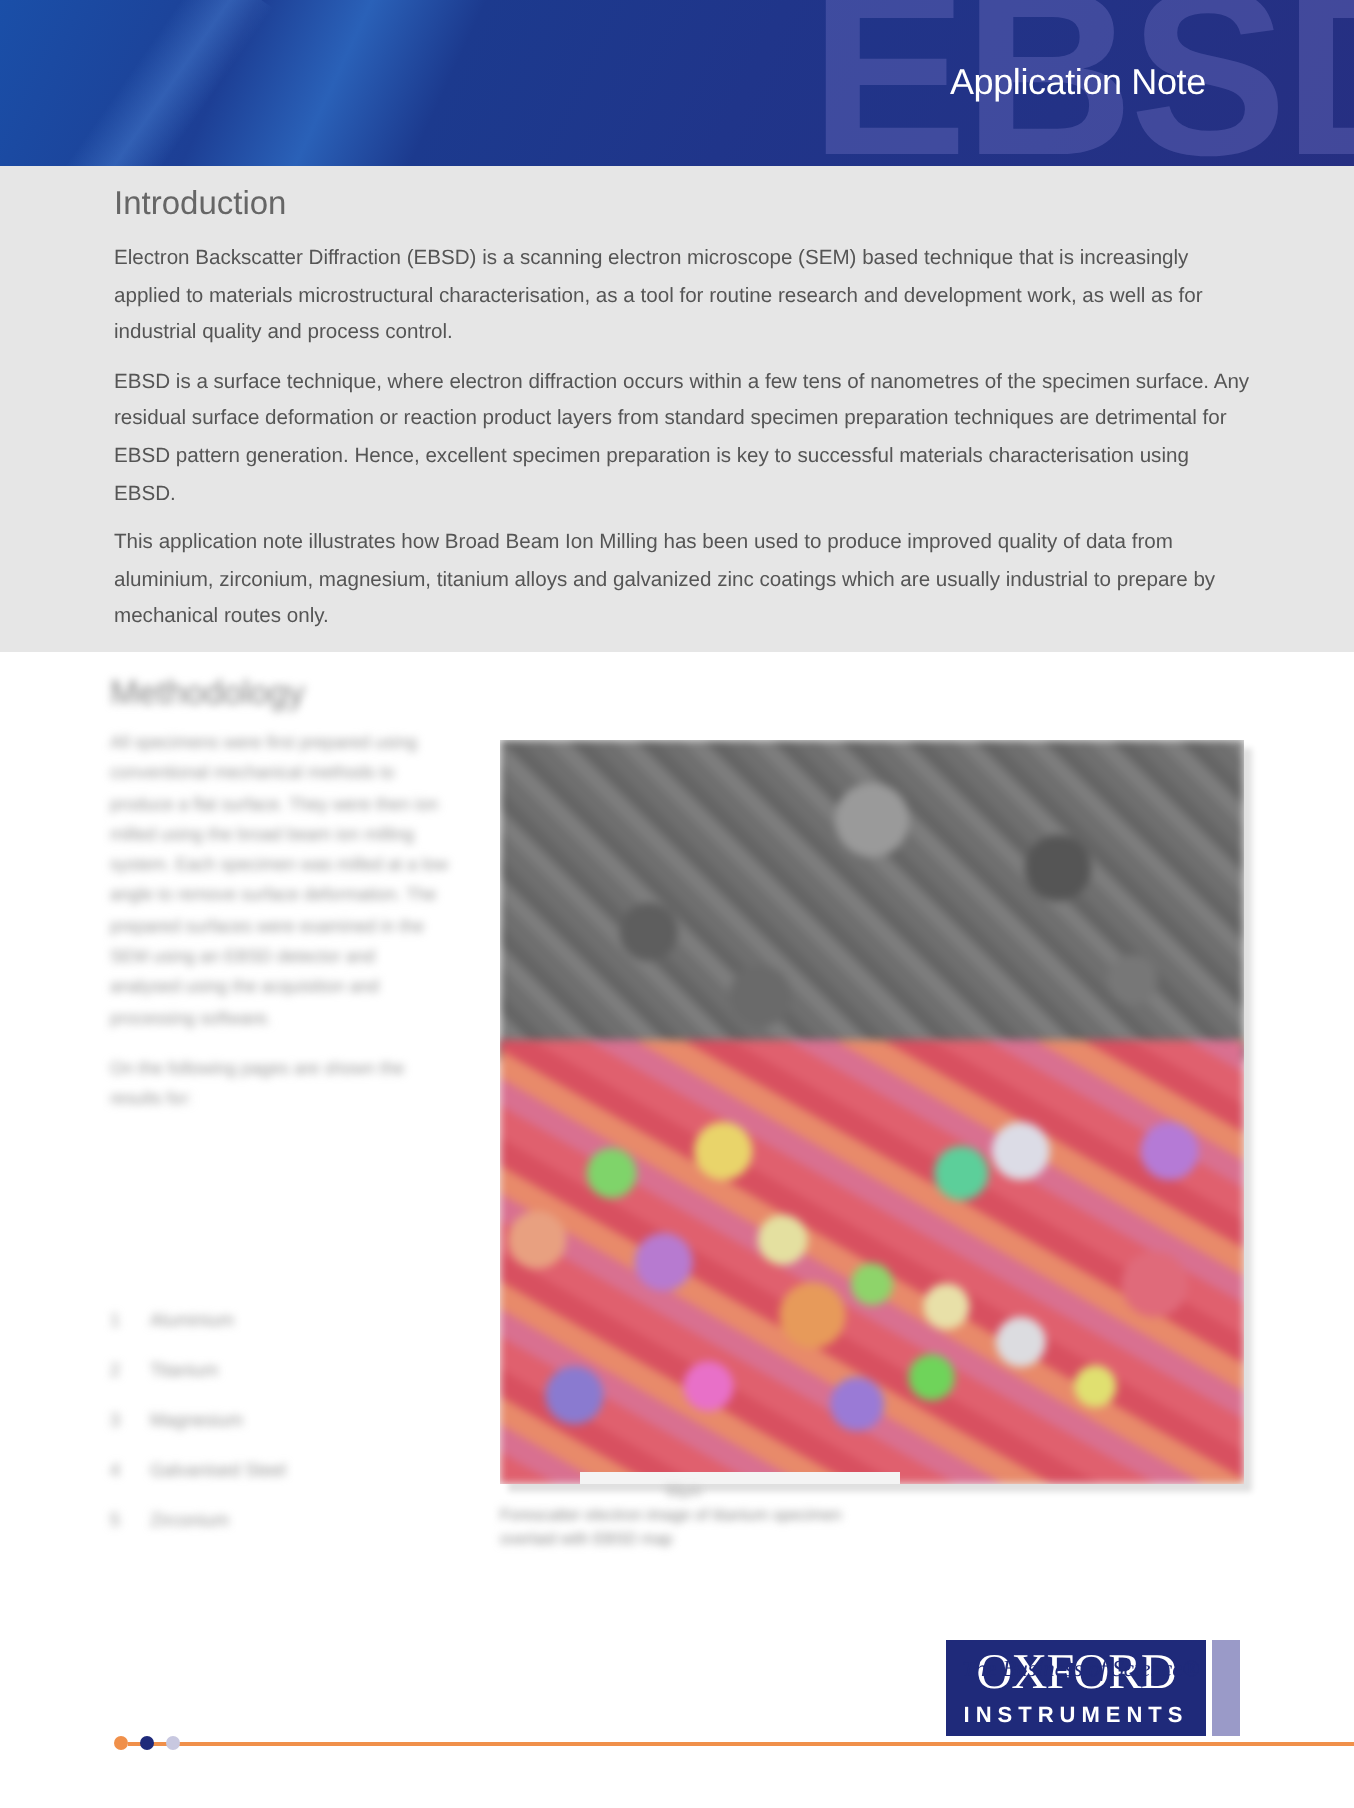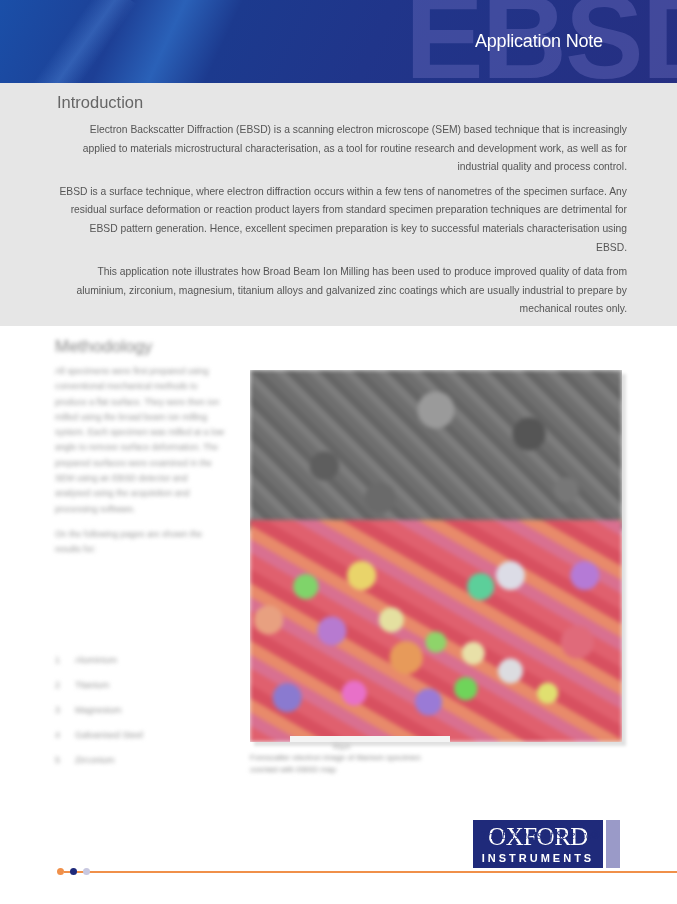--- a/index.html
+++ b/index.html
@@ -37,21 +37,21 @@
     background: #e6e6e6;
   }
   .intro h2 {
     position: absolute; left: 57px; top: 10px;
     font-size: 16.5px; font-weight: normal; color: #666; text-align: right;
   }
   .intro .body {
     position: absolute; left: 57px; top: 38px; width: 570px;
     font-size: 10.3px; line-height: 18.6px; color: #555;
   }
-  .intro .body p { margin-bottom: 6px; text-align: right; }
+  .intro .body p { margin-bottom: 6px; }
 
   .blur { filter: blur(2.2px); }
   .method-title {
     position: absolute; left: 55px; top: 337px;
     font-size: 17px; color: #888;
   }
   .method-body {
     position: absolute; left: 55px; top: 364px; width: 170px;
     font-size: 8.8px; line-height: 15.3px; color: #999;
   }

